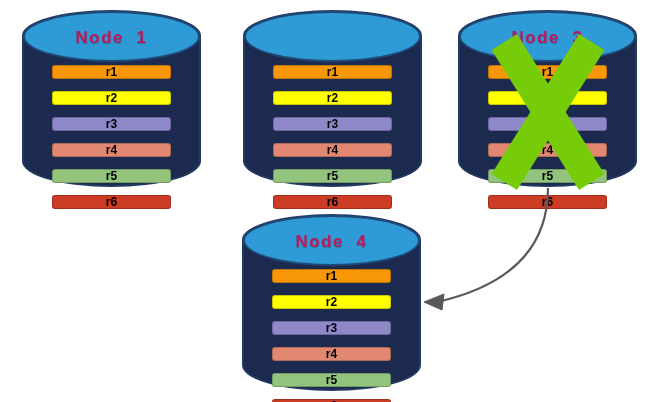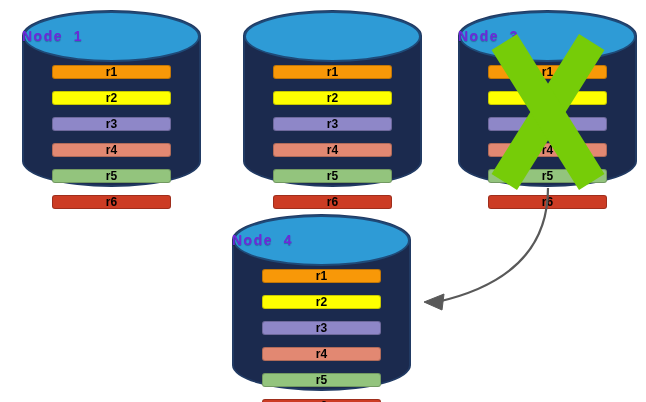--- a/index.html
+++ b/index.html
@@ -39,23 +39,24 @@
     height: 29%;
     background: #2e9bd6;
     border-radius: 50%;
     border: 2px solid #1f4a78;
     box-sizing: border-box;
   }
   .cyl-title {
     position: absolute;
     left: 0;
     width: 100%;
-    color: #6d28d9;
+    text-align: center;
+    color: #be185d;
     font-weight: bold;
-    font-size: 14px;
+    font-size: 17px;
     letter-spacing: 1.5px;
     text-shadow: 0 1px 1px rgba(0,0,0,0.25);
     white-space: pre;
   }
 
   .rows {
     position: absolute;
     left: 0;
     width: 100%;
   }
@@ -144,21 +145,21 @@
       <div class="row" style="background: rgb(226, 136, 114);">r4</div>
       <div class="row" style="background: rgb(147, 196, 125);">r5</div>
       <div class="row" style="background: rgb(204, 60, 36);">r6</div>
     </div>
     <div class="cross" style="left:20px; top:18px; width:139px; height:168px;">
       <div class="cross-bar a"></div>
       <div class="cross-bar b"></div>
     </div>
   </div>
 
-  <div class="node" style="left:232px; top:214px; width:179px; height:177px;">
+  <div class="node" style="left:242px; top:214px; width:179px; height:177px;">
     <div class="cyl-body"></div>
     <div class="cyl-top"></div>
     <div class="cyl-title" style="top:18px;">Node  4</div>
     <div class="rows" style="top:55px; left:30px; width:119px;">
       <div class="row" style="background: rgb(248, 152, 8);">r1</div>
       <div class="row" style="background: rgb(255, 255, 0);">r2</div>
       <div class="row" style="background: rgb(142, 135, 200);">r3</div>
       <div class="row" style="background: rgb(226, 136, 114);">r4</div>
       <div class="row" style="background: rgb(147, 196, 125);">r5</div>
       <div class="row" style="background: rgb(204, 60, 36);">r6</div>

